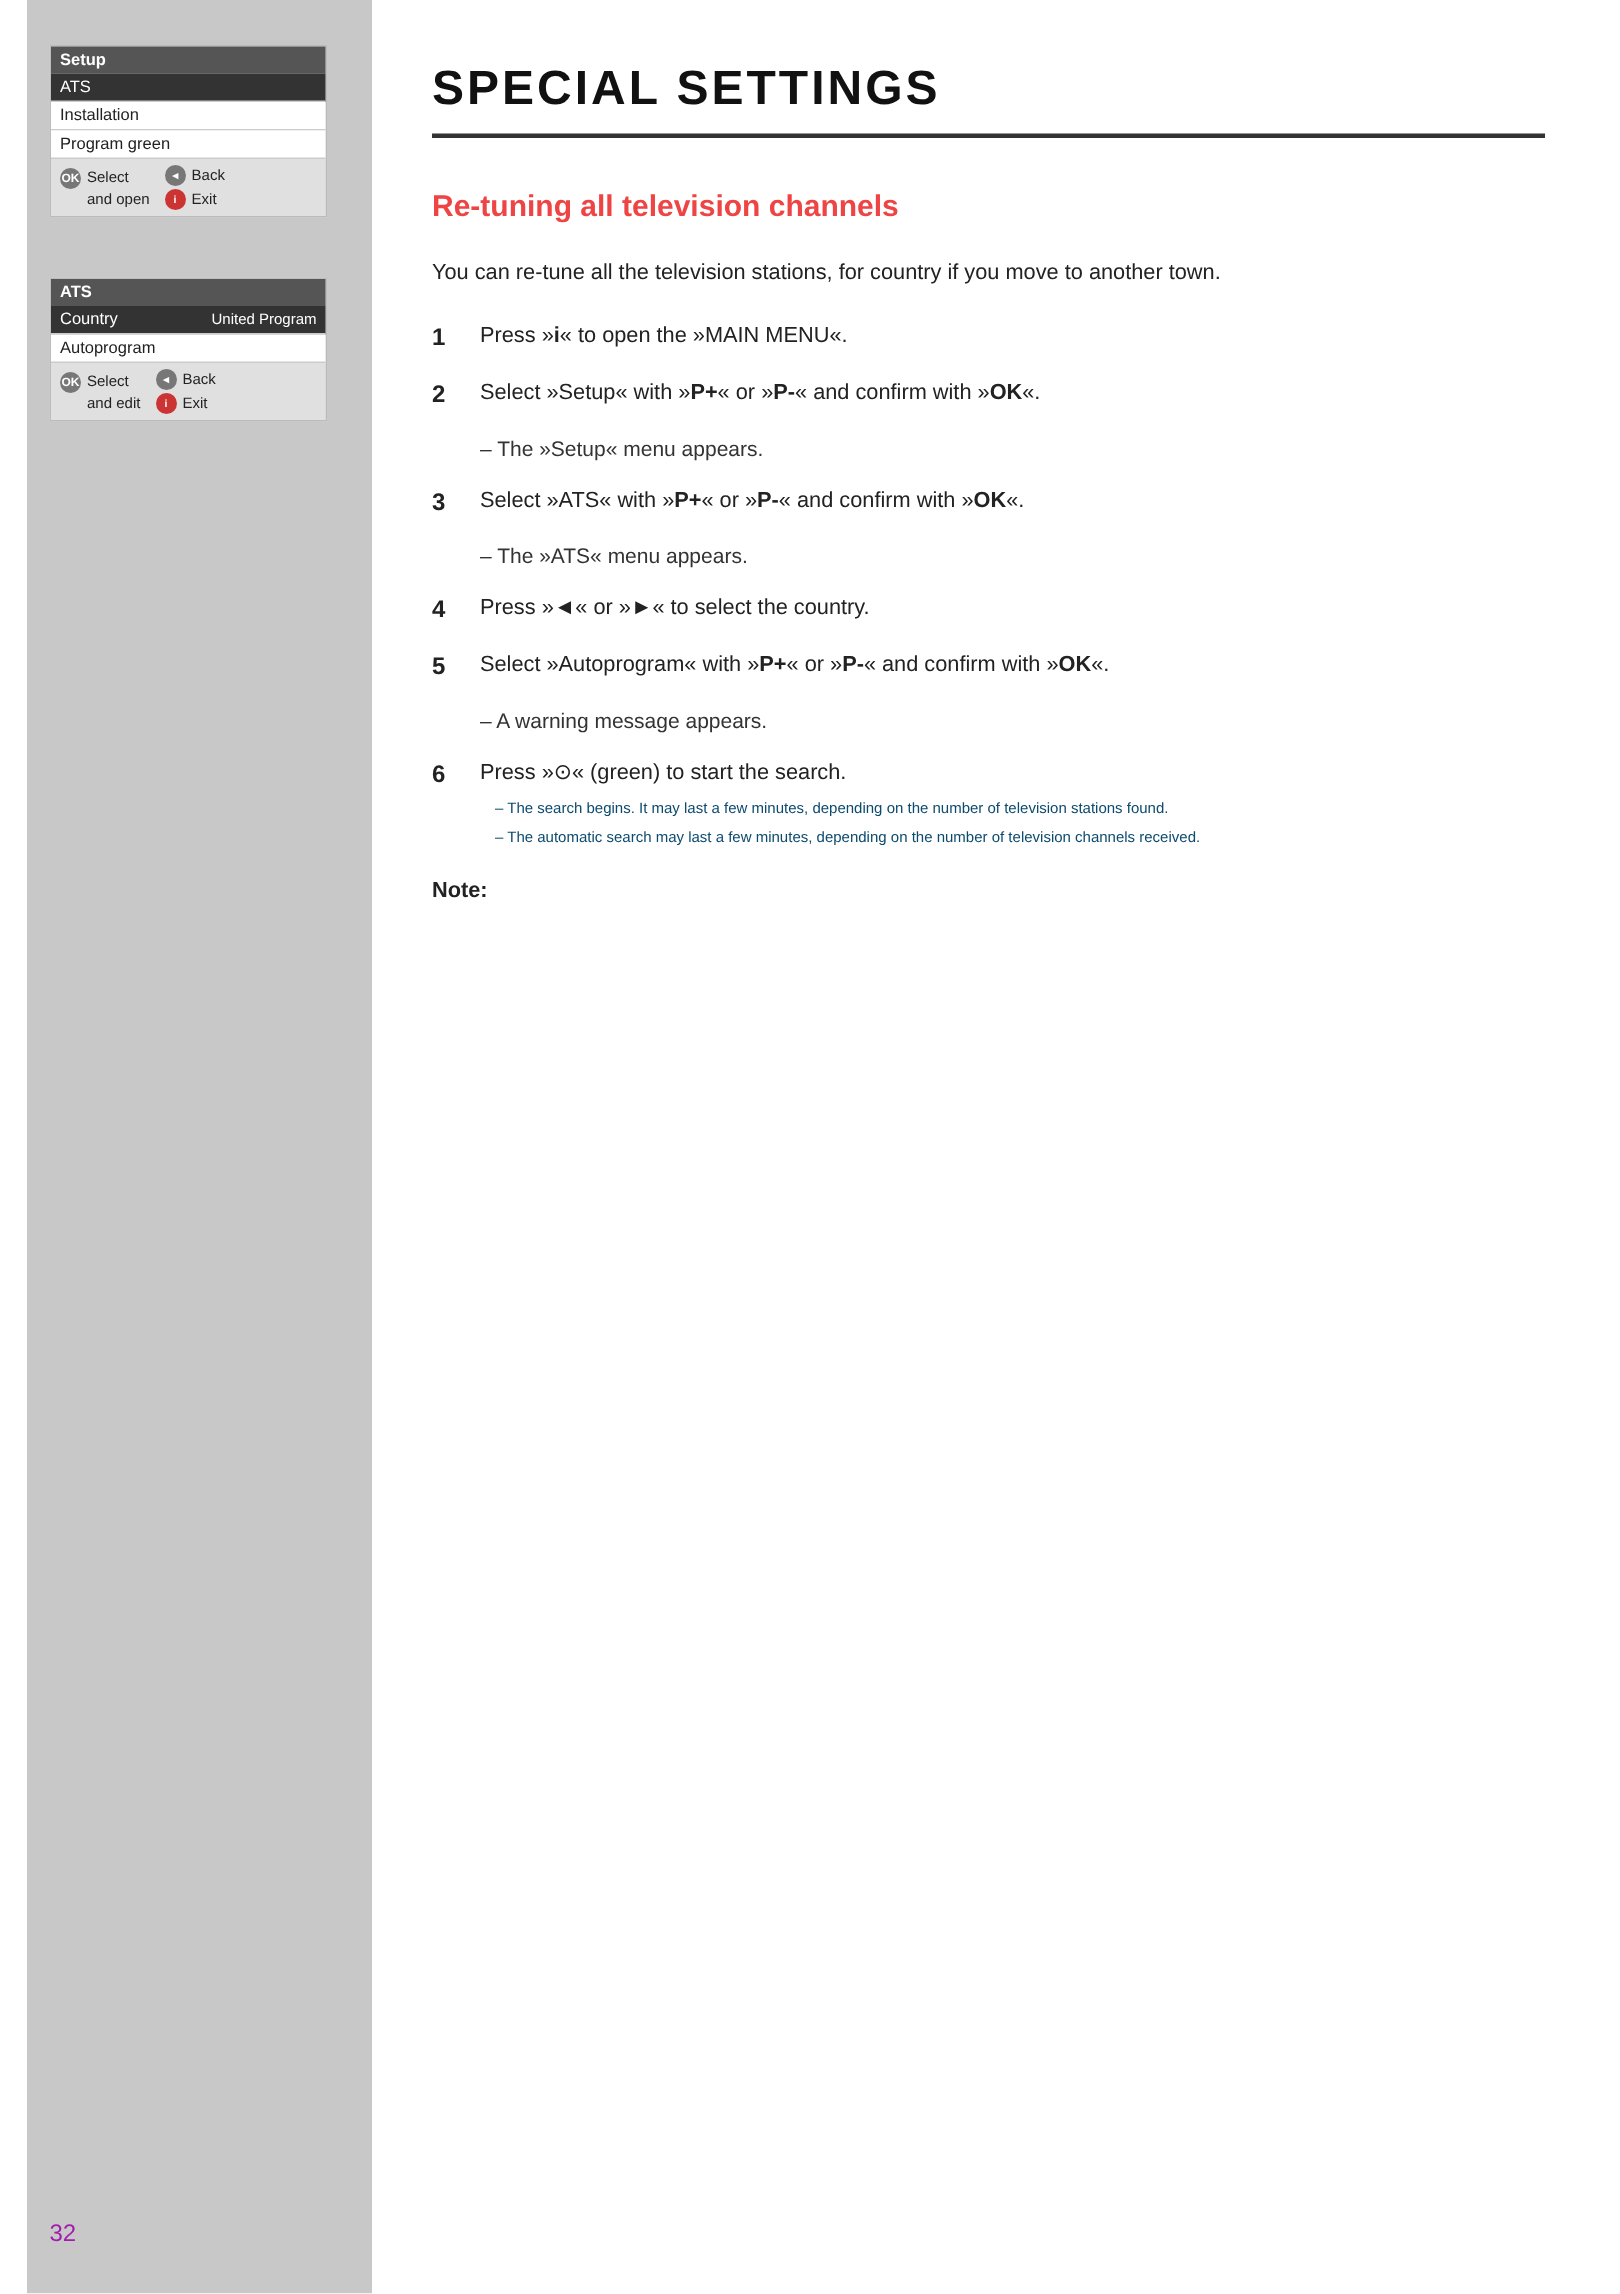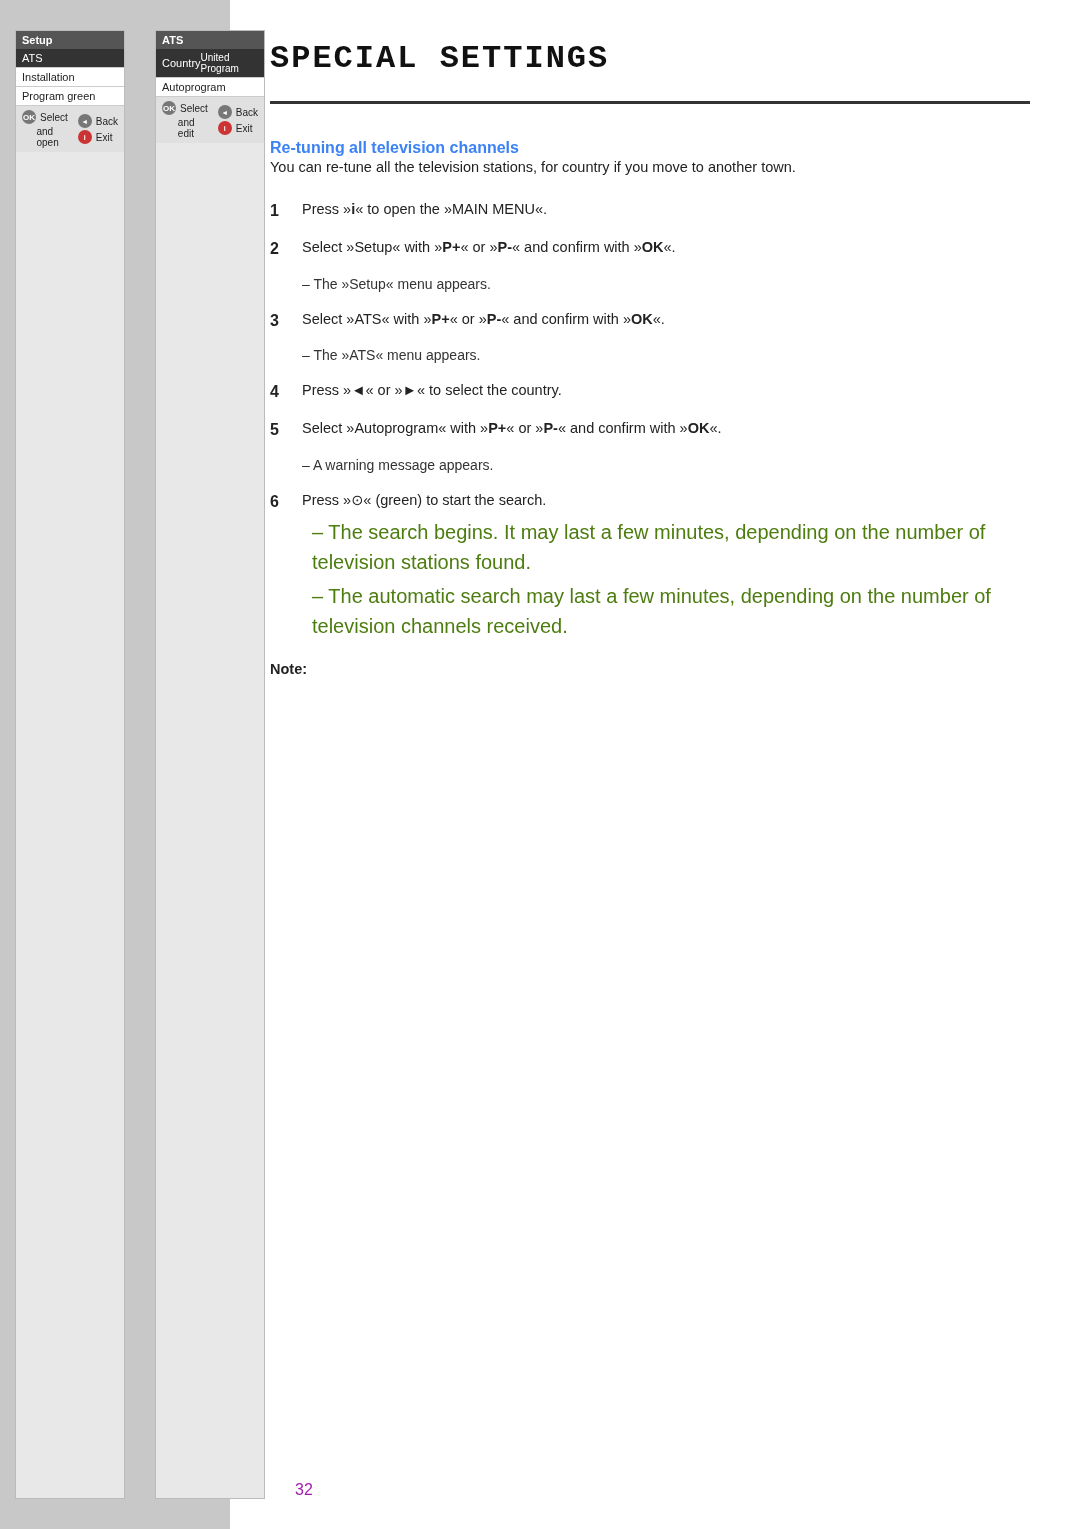--- a/index.html
+++ b/index.html
@@ -15,22 +15,23 @@
     }
 
     
     .sidebar {
       width: 230px;
       min-height: 1529px;
       background: #c8c8c8;
       flex-shrink: 0;
       padding: 30px 15px 30px 15px;
       display: flex;
-      flex-direction: row;
-      gap: 30px;
+      flex-direction: column;
+      gap: 40px;
+      margin-left: 18px;
     }
 
     
     .menu-box {
       background: #e8e8e8;
       border: 1px solid #bbb;
       font-size: 11px;
       width: 185px;
     }
 
@@ -111,31 +112,30 @@
       padding: 40px 50px 40px 40px;
       position: relative;
     }
 
     .page-title {
       font-size: 32px;
       font-weight: 900;
       letter-spacing: 2px;
       color: #111;
       border-bottom: 3px solid #333;
-      padding-bottom: 24px;
+      padding-bottom: 12px;
       margin-bottom: 35px;
       text-transform: uppercase;
-      font-family: Liberation Mono, monospace;
     }
 
     .section-heading {
-      font-size: 16px;
-      font-weight: bold;
-      color: #3b82f6;
-      margin-bottom: 0;
+      font-size: 20px;
+      font-weight: bold;
+      color: #ef4444;
+      margin-bottom: 22px;
     }
 
     .intro-text {
       font-size: 14.5px;
       line-height: 1.5;
       margin-bottom: 20px;
       color: #222;
     }
 
     .steps-list {
@@ -170,23 +170,23 @@
       font-size: 14px;
     }
 
     .sub-bullets {
       list-style: none;
       margin-top: 5px;
       margin-left: 10px;
     }
 
     .sub-bullets li {
-      font-size: 20px;
+      font-size: 10px;
       line-height: 1.5;
-      color: #4d7c0f;
+      color: #0c4a6e;
       margin-bottom: 4px;
     }
 
     .sub-bullets li::before {
       content: "– ";
     }
 
     .note-label {
       font-weight: bold;
       font-size: 14.5px;

